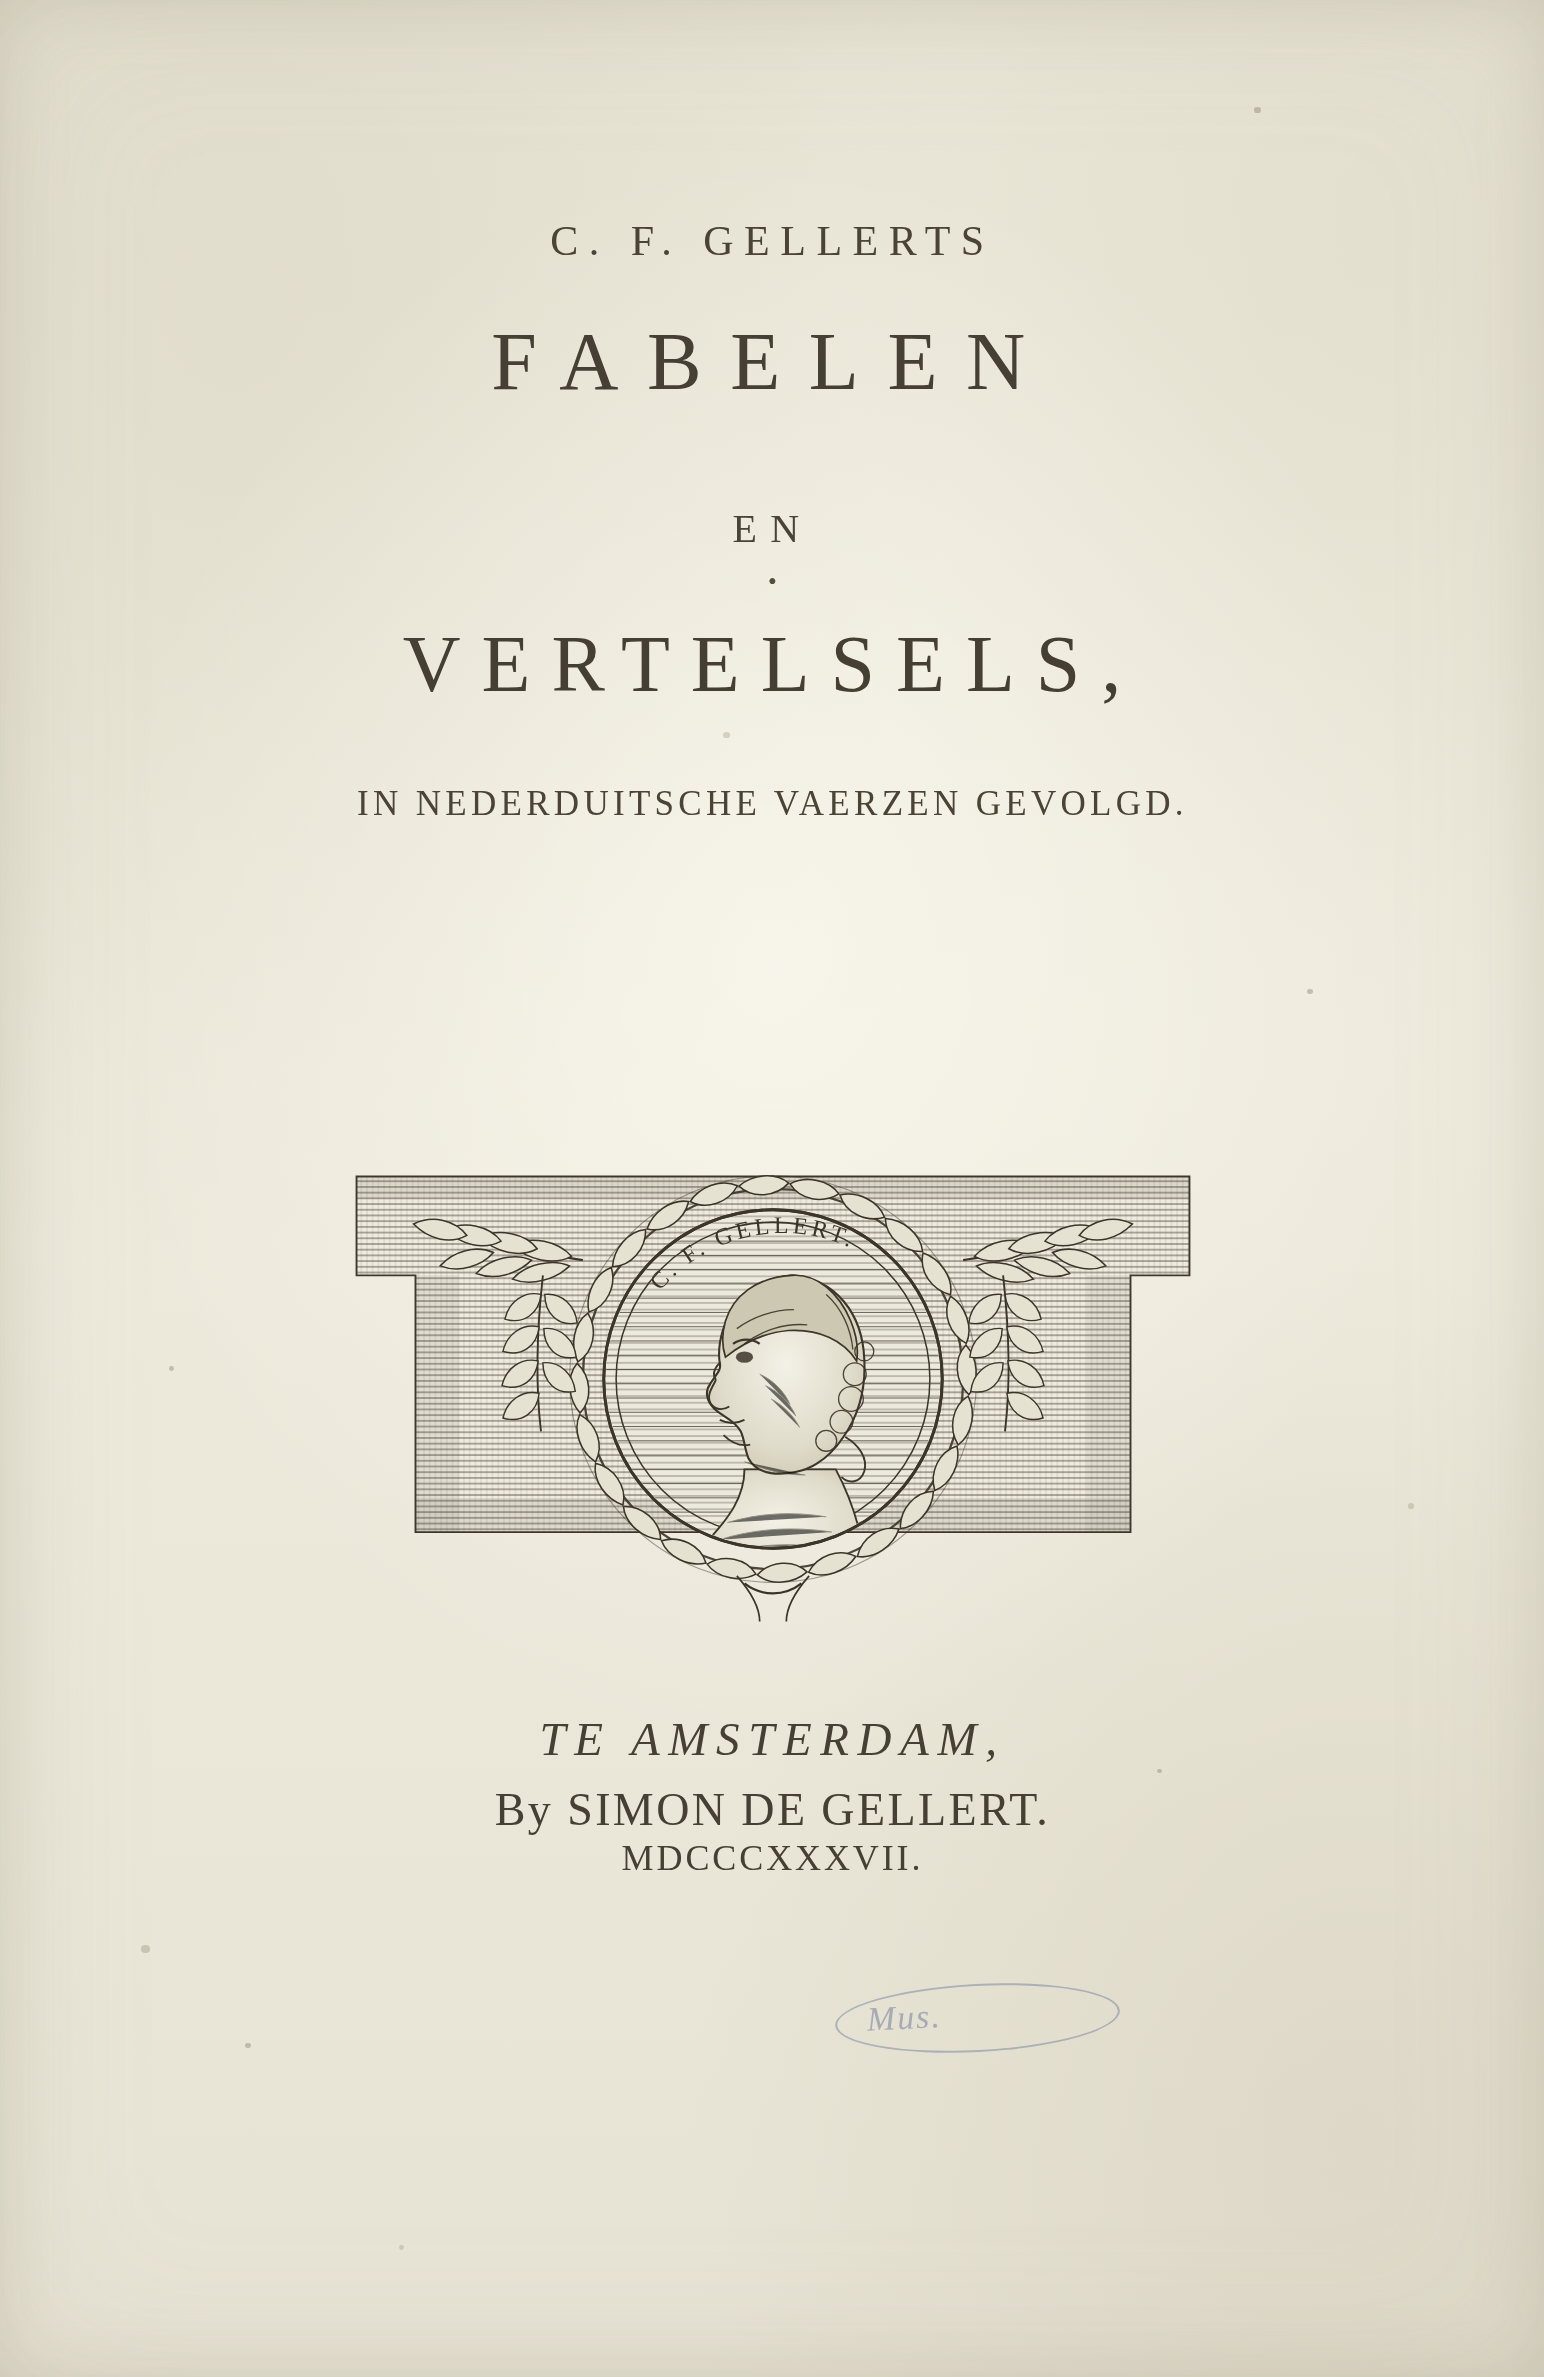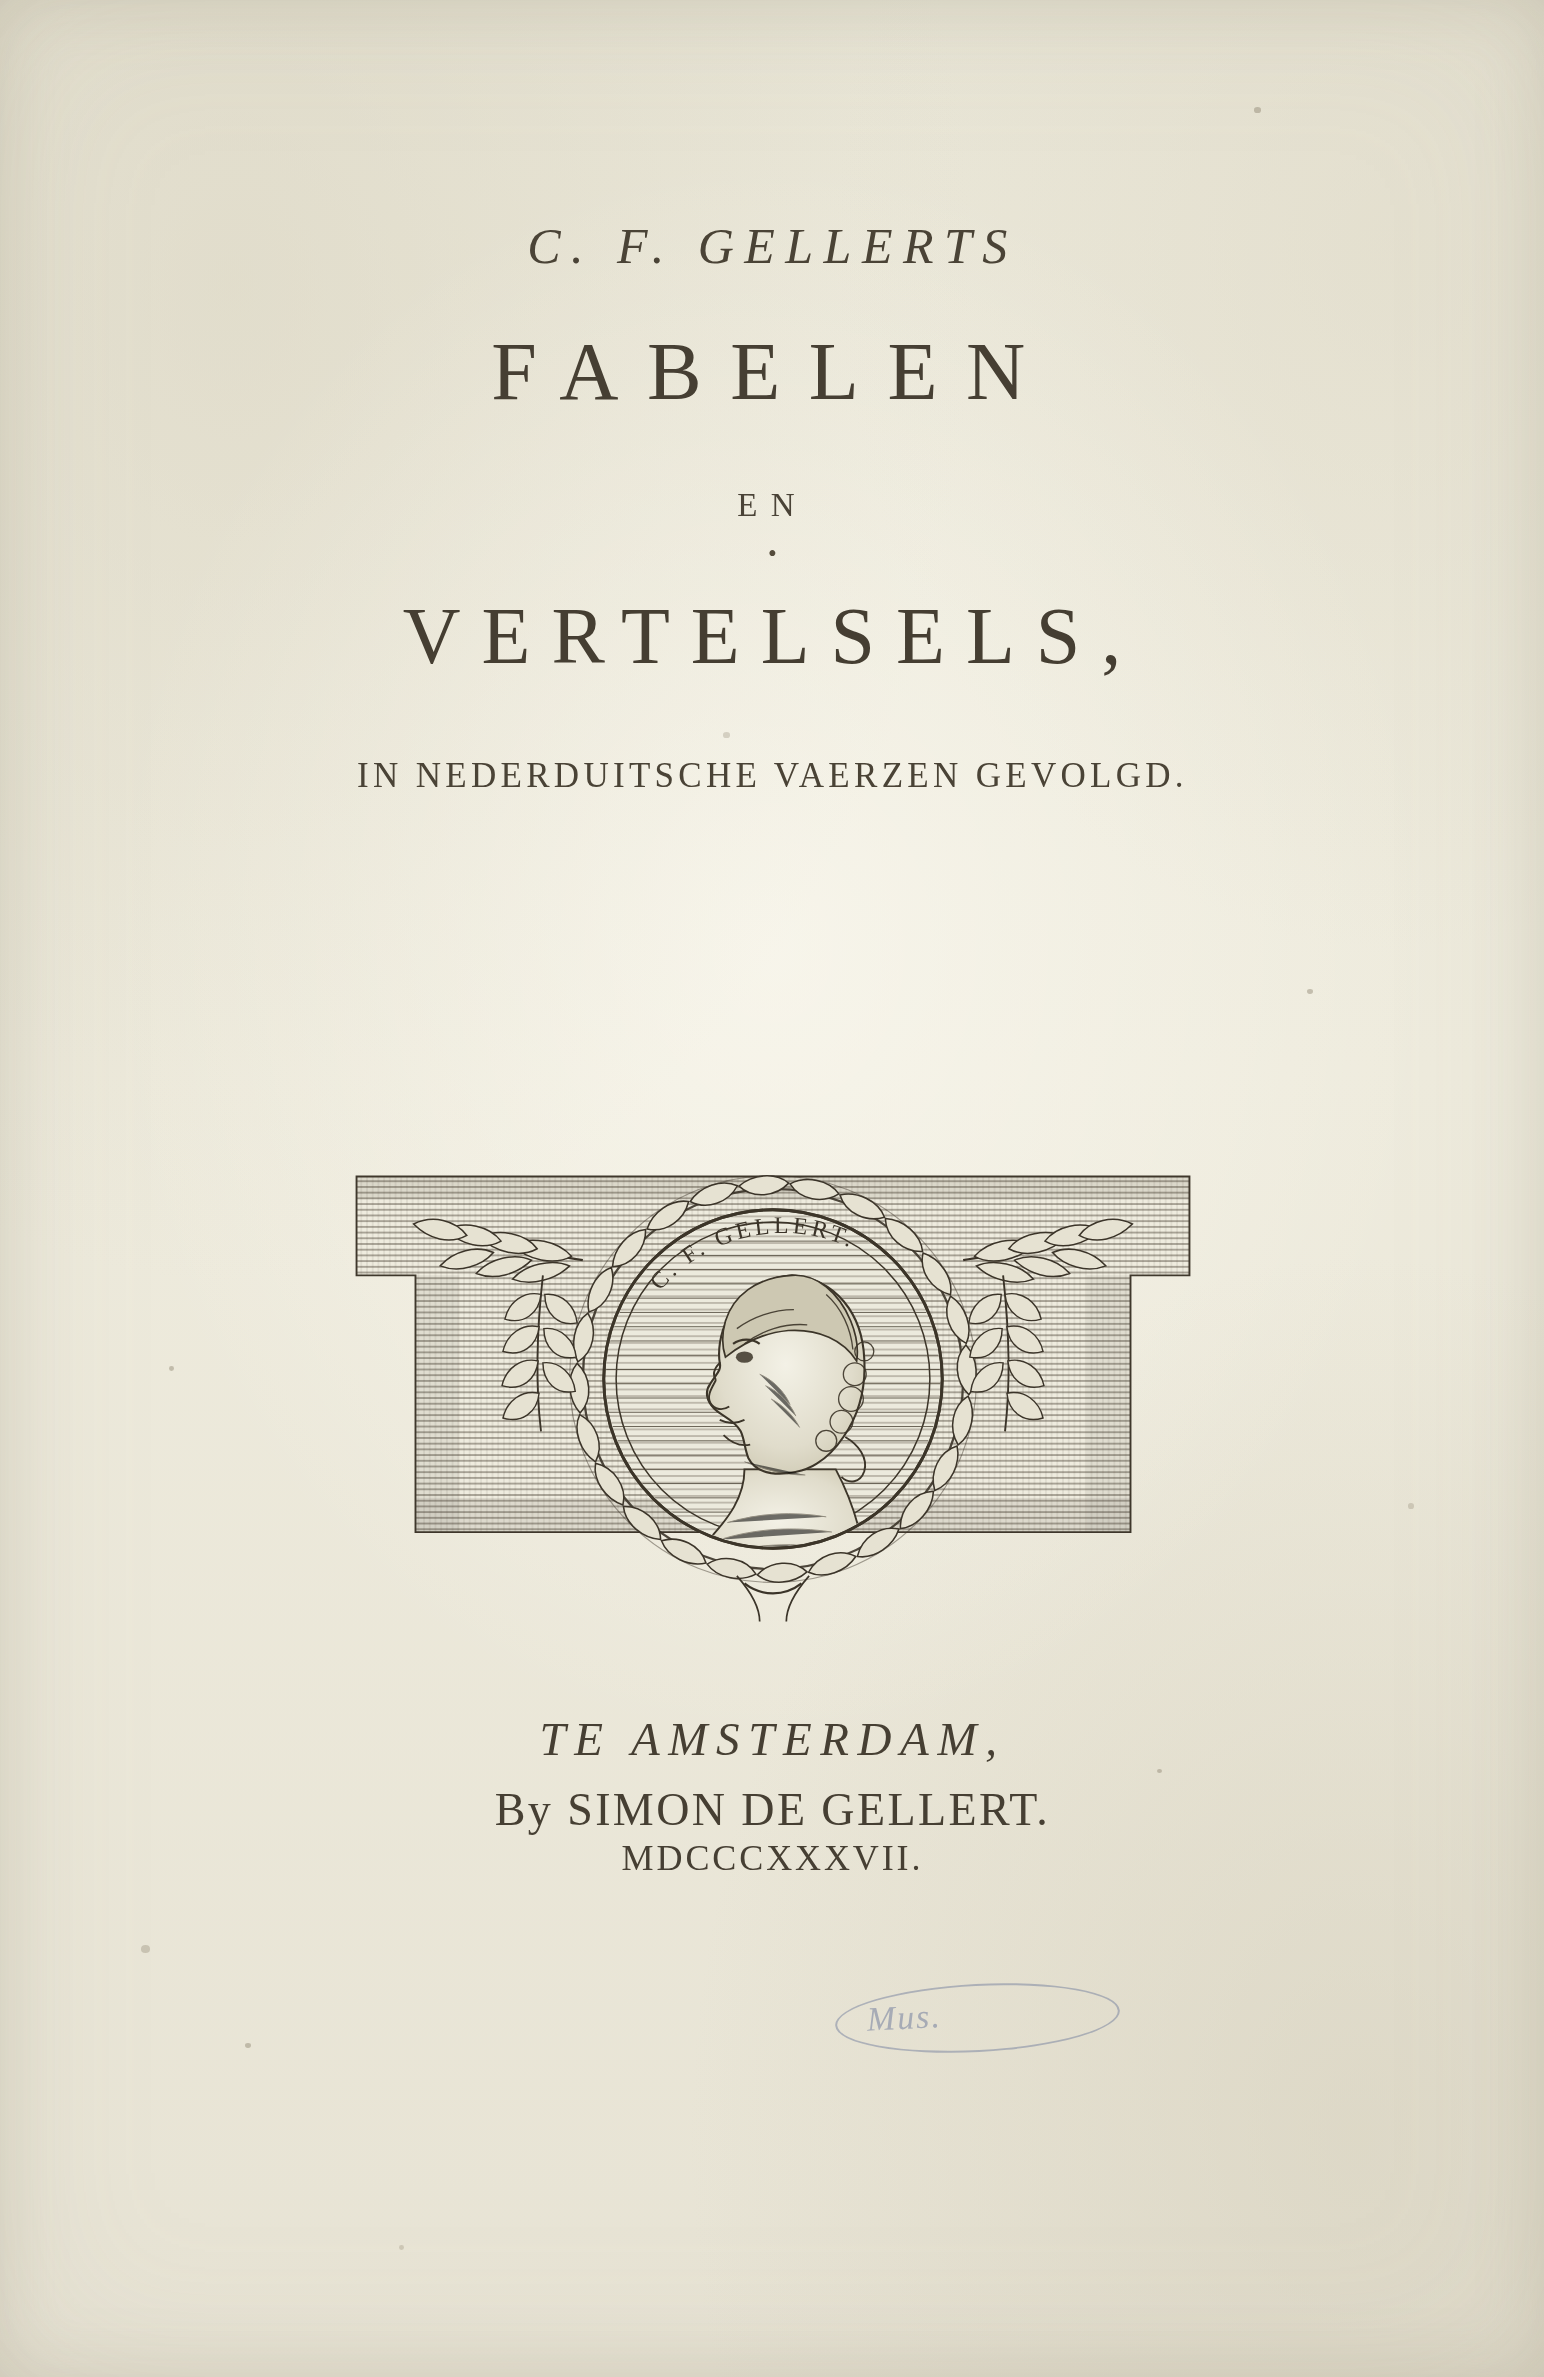--- a/index.html
+++ b/index.html
@@ -49,36 +49,35 @@
     position: absolute;
     left: 0;
     right: 0;
     top: 217px;
     text-align: center;
     color: #473f32;
   }
 
   .line-author {
     font-family: "Liberation Serif", serif;
-    font-style: italic;
-    font-size: 50px;
+    font-size: 42px;
     letter-spacing: 10.5px;
     font-weight: 400;
     color: #4a4336;
   }
   .line-fabelen {
     margin-top: 50px;
     font-size: 82px;
     letter-spacing: 28.5px;
     color: #463f33;
     font-weight: 400;
   }
   .line-en {
-    margin-top: 68px;
-    font-size: 33px;
+    margin-top: 96px;
+    font-size: 40px;
     letter-spacing: 13.3px;
     color: #4a4337;
   }
   .dot-sep {
     margin-top: 25px;
     font-size: 25px;
     line-height: 9.5px;
     color: #554c3c;
   }
   .line-vertelsels {

